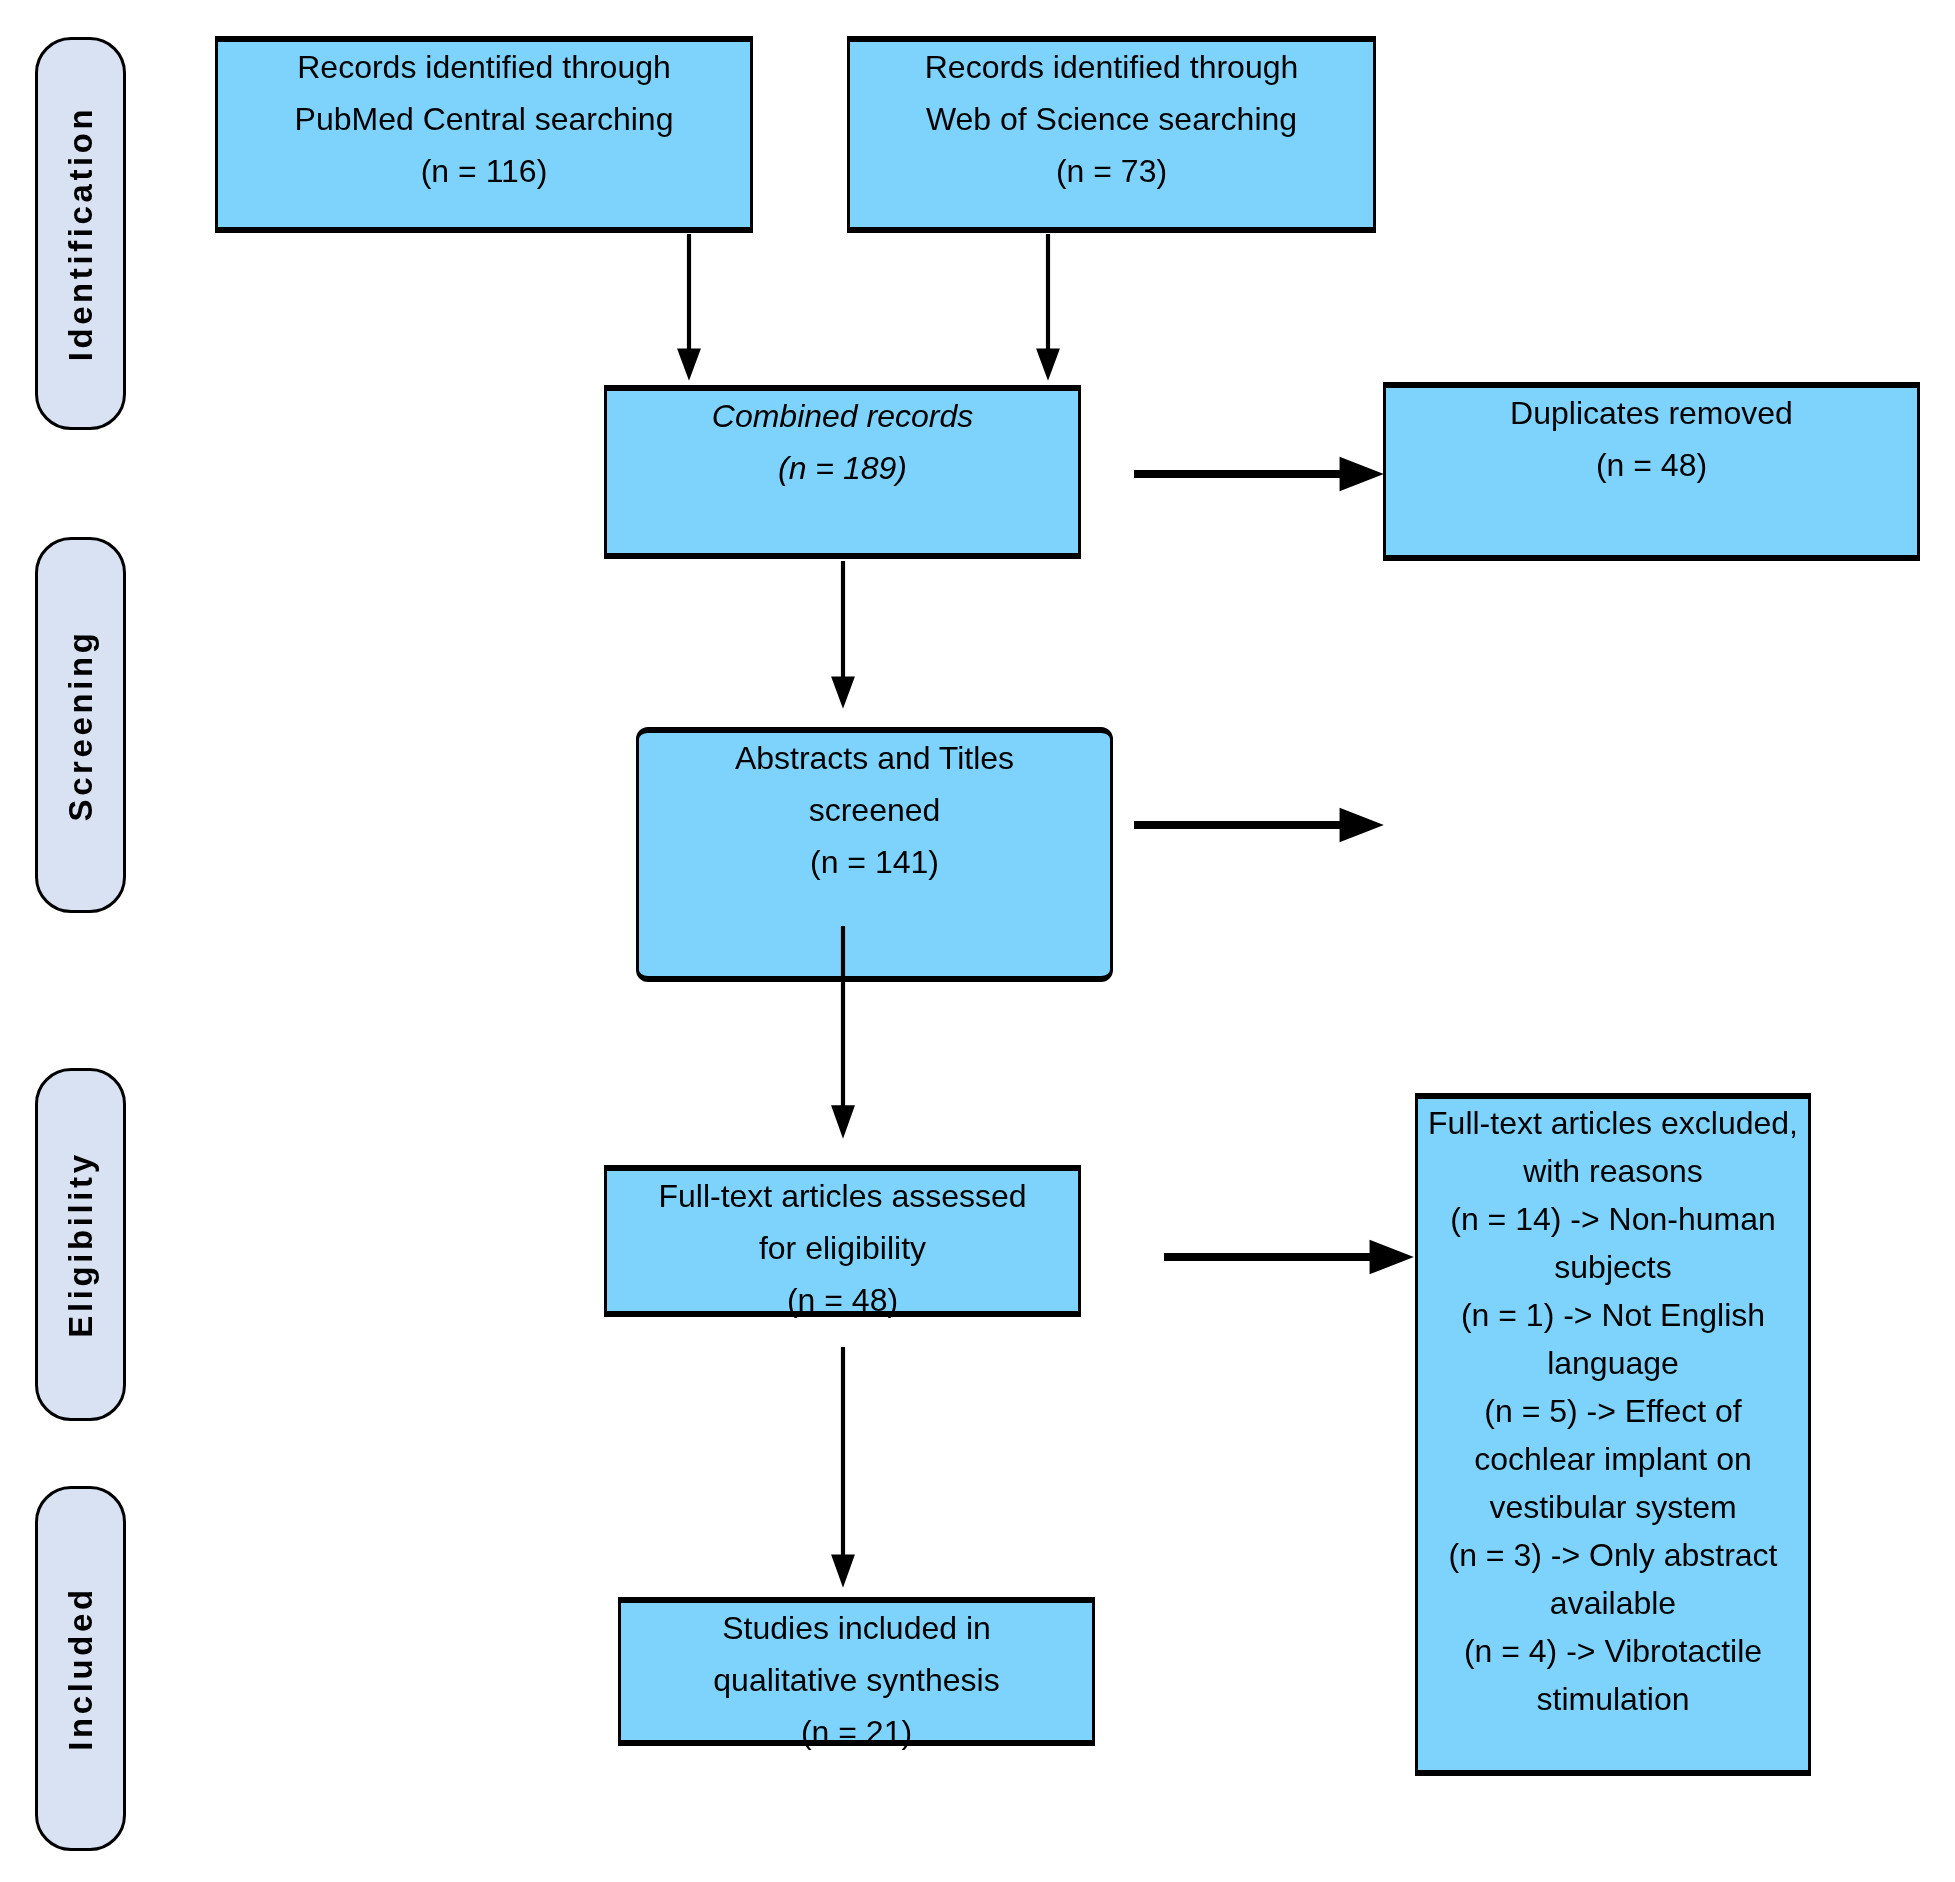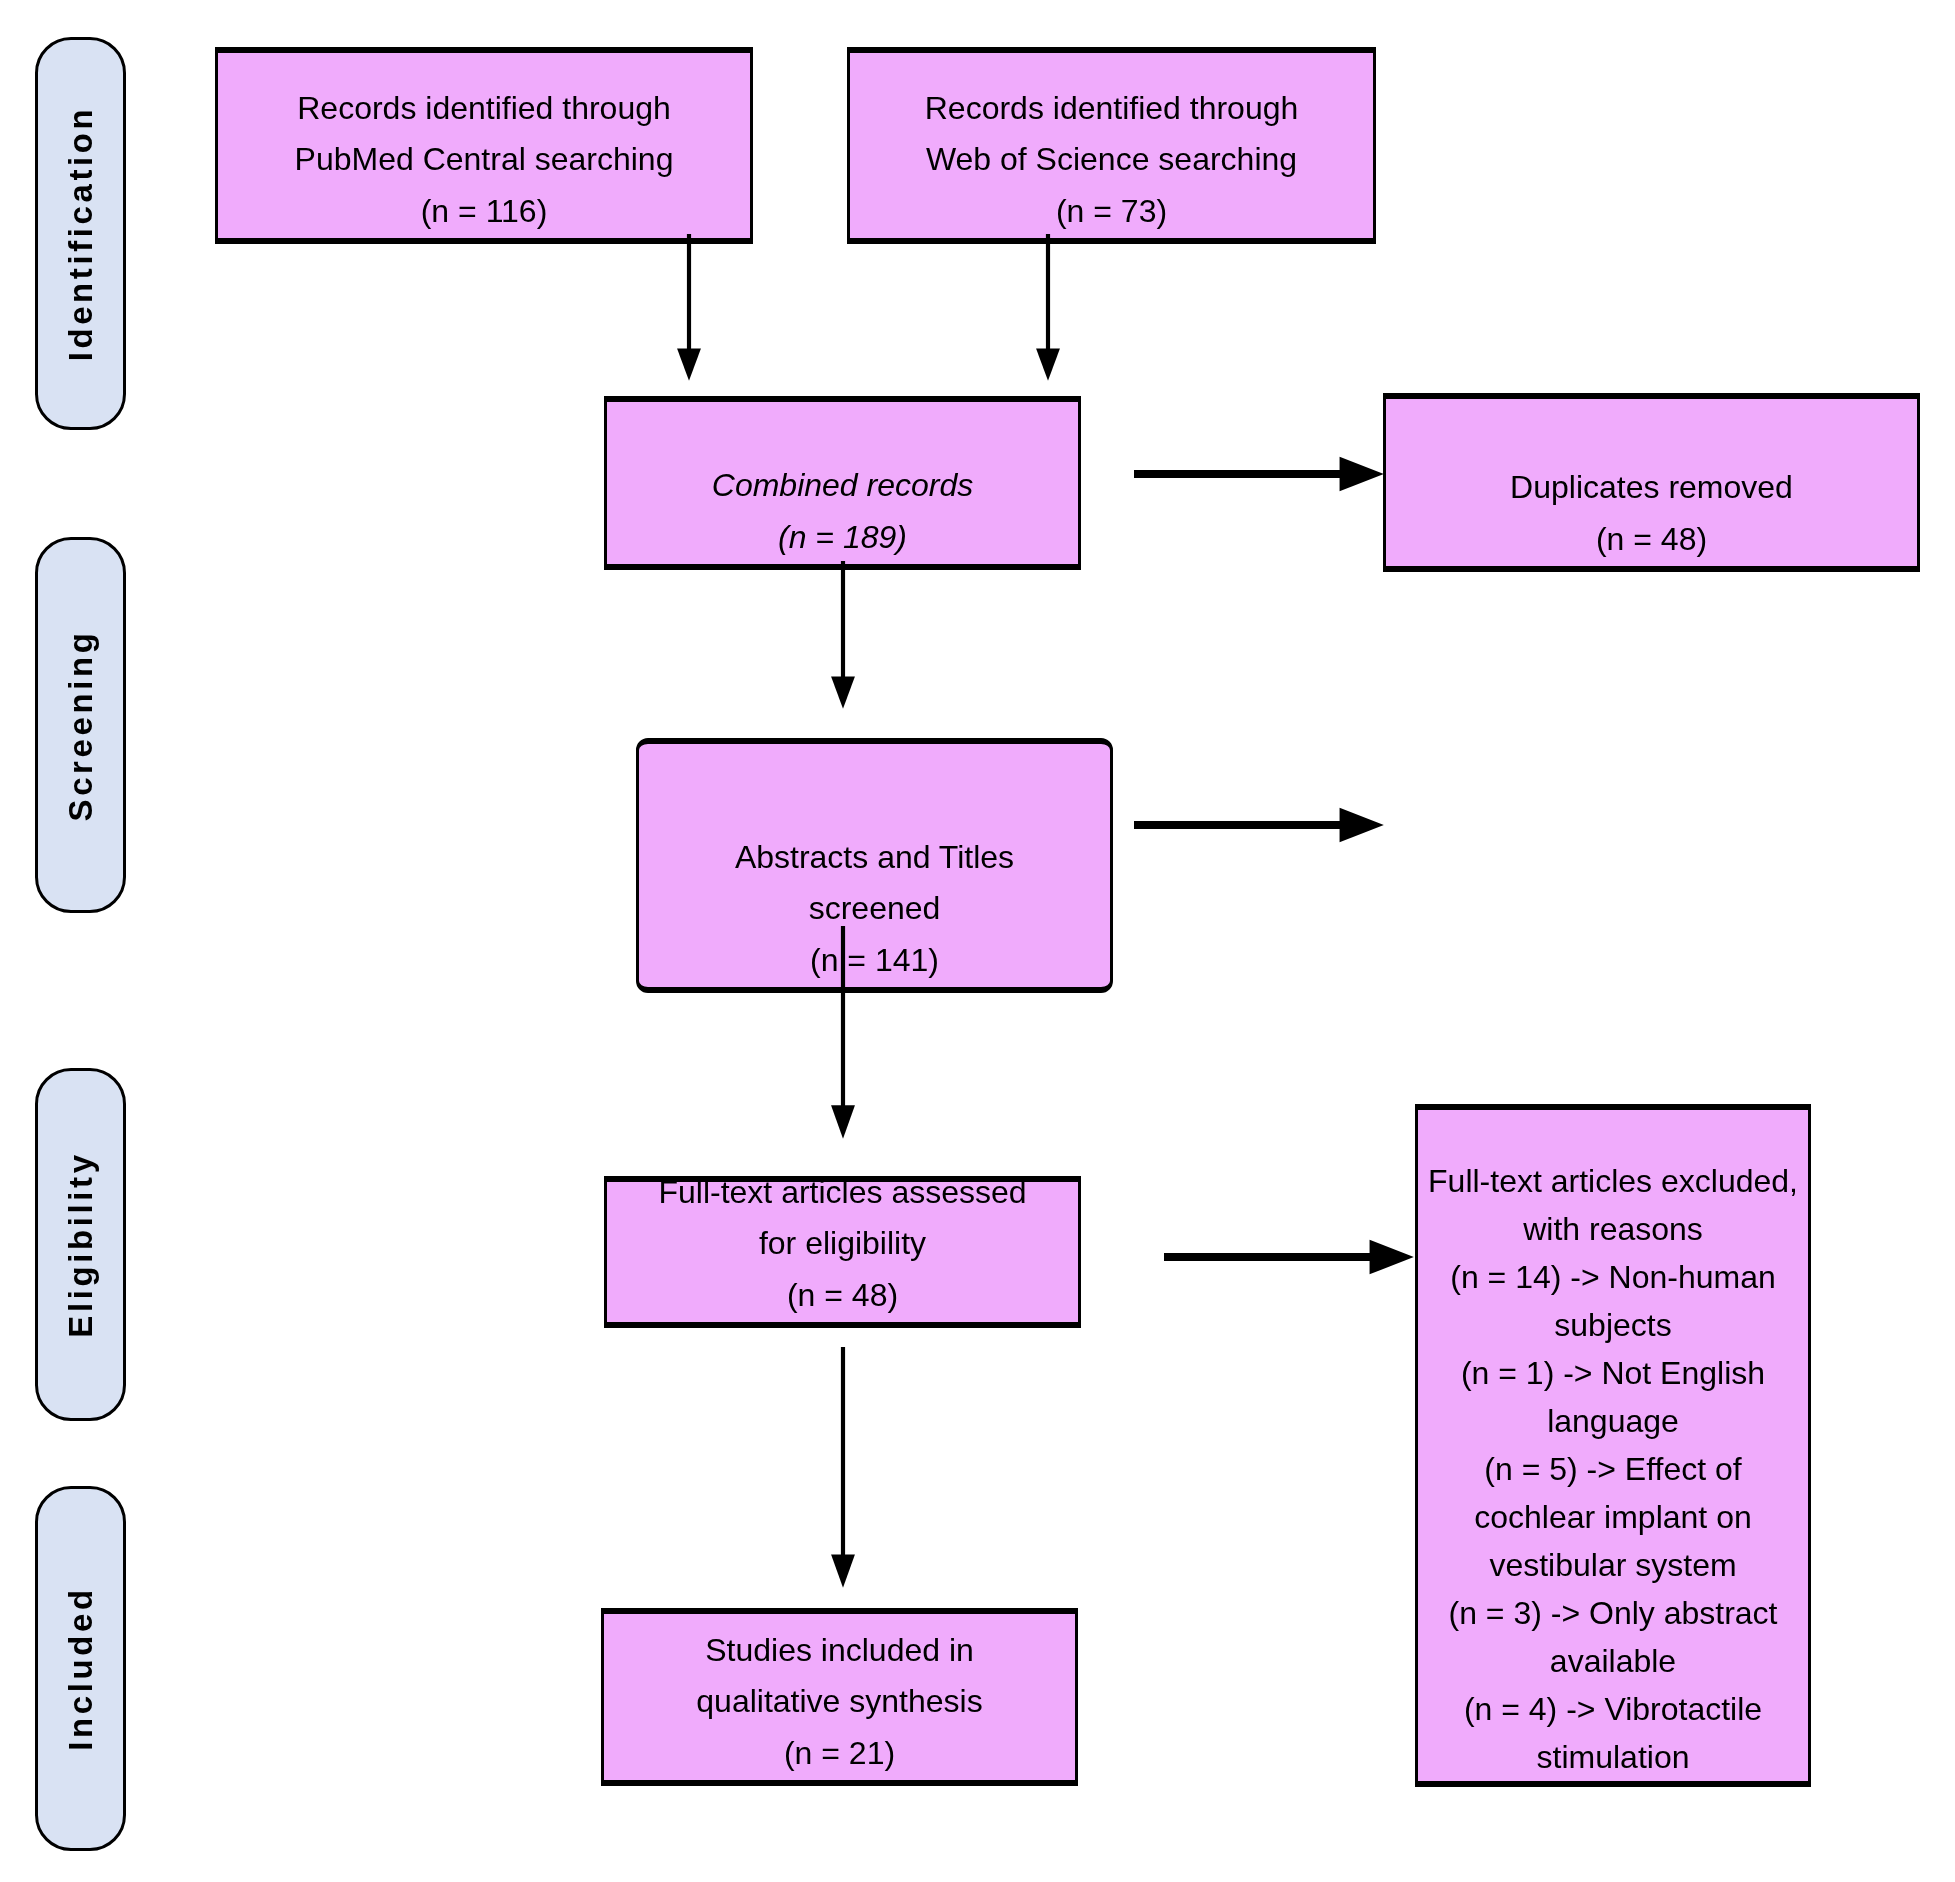--- a/index.html
+++ b/index.html
@@ -33,30 +33,29 @@
     font-size:33px;
     letter-spacing:3.6px;
     color:#000000;
     line-height:1;
   }
 
   
   .flow-box{
     position:absolute;
     box-sizing:border-box;
-    background:#f0abfc;
+    background:#7dd3fc;
     border-left:3px solid #000000;
     border-right:3px solid #000000;
     border-top:6.6px solid #000000;
     border-bottom:6.6px solid #000000;
     display:flex;
-    align-items:flex-end;
+    align-items:flex-start;
     justify-content:center;
     text-align:center;
-    margin-top:11px;
   }
   .flow-box .box-text{
     font-size:32px;
     line-height:1.62;
     color:#000000;
     padding:0 8.4px;
     white-space:pre-line;
   }
   .flow-box.tall .box-text{
     line-height:1.50;
@@ -189,20 +188,20 @@
     </svg>
   </div>
 
   <div class="arrow" style="left:825px; top:1347px; width:36px; height:242px;">
     <svg width="36" height="242" viewBox="0 0 60 406">
       <line x1="30" y1="0" x2="30" y2="364" stroke="#000" stroke-width="7"></line>
       <polygon points="30,404 10,348 50,348" fill="#000"></polygon>
     </svg>
   </div>
 
-  <div class="flow-box" style="left:601px; top:1597px; width:477px; height:178px;">
+  <div class="flow-box" style="left:618px; top:1597px; width:477px; height:149px;">
     <div class="box-text">Studies included in
 qualitative synthesis
 (n = 21)</div>
   </div>
 
 </div>
 
 
 </body></html>

